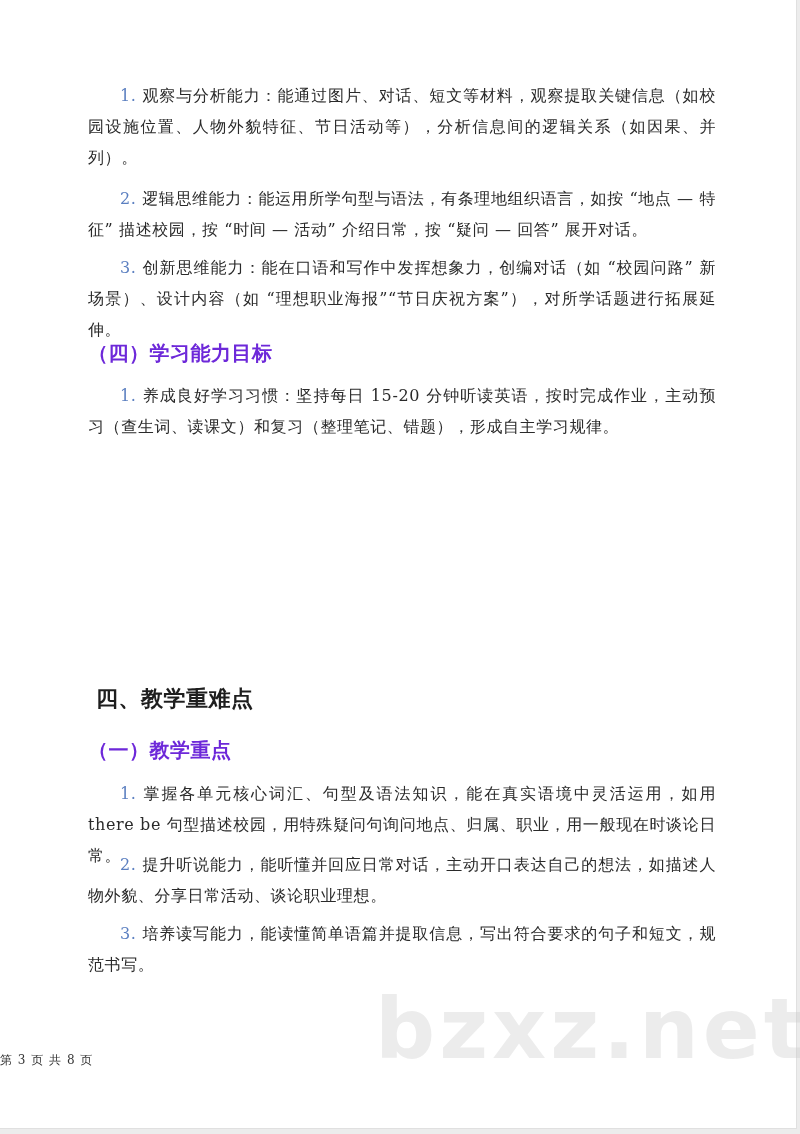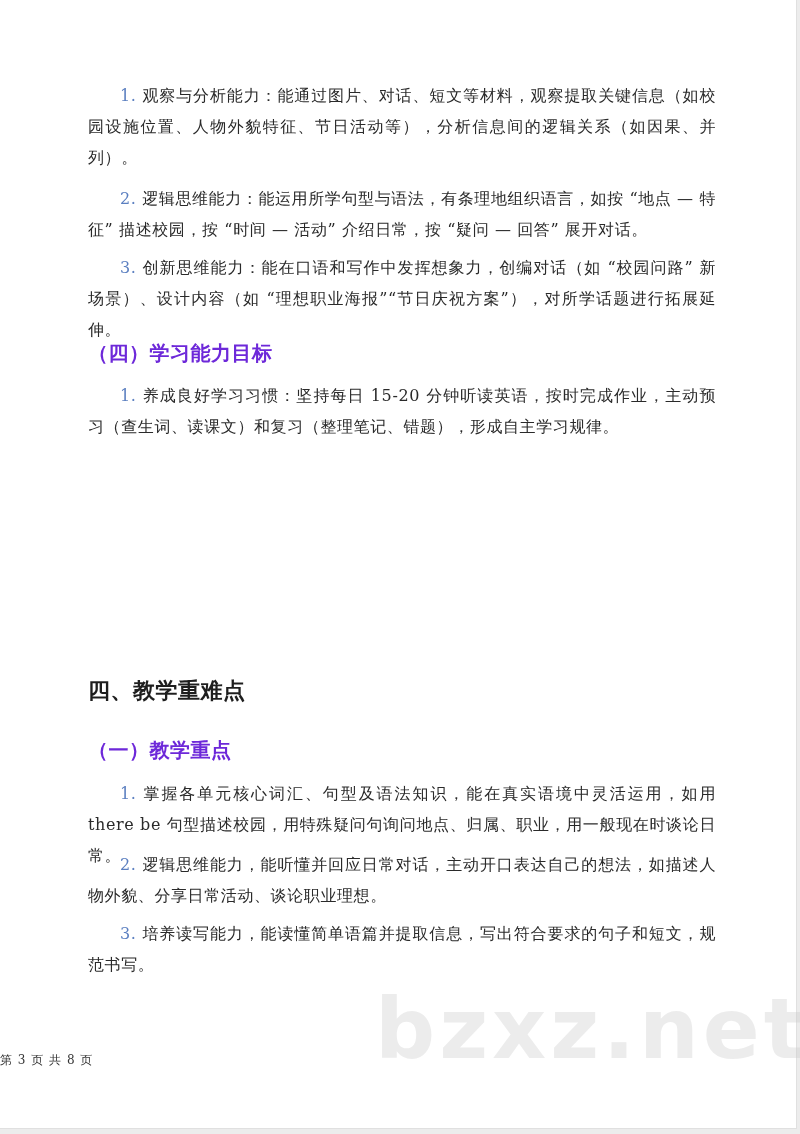--- a/index.html
+++ b/index.html
@@ -15,21 +15,21 @@
       position: absolute; left: 88px; width: 628px; font-size: 16px; line-height: 31px;
       color: #2a2a2a; text-indent: 32px; text-align: justify; letter-spacing: 0.6px; margin: 0;
     }
     .num { color: #5b7fc0; }
     .h2 {
       position: absolute; left: 88px; font-family: "DejaVu Sans", "Liberation Sans", sans-serif;
       font-size: 20px; font-weight: bold; color: #6d28d9; margin: 0; letter-spacing: 0.5px;
     }
     .h1 {
       position: absolute; left: 88px; font-family: "DejaVu Sans", "Liberation Sans", sans-serif;
-      font-size: 22px; font-weight: bold; color: #1e1e1e; margin: 0; letter-spacing: 0.5px;
+      font-size: 22px; font-weight: bold; color: #1e1e1e; margin: 8px; letter-spacing: 0.5px;
     }
     .footer {
       position: absolute; left: 0; width: 796px; top: 1052px; text-align: left;
       font-size: 12px; color: #333; letter-spacing: 1px;
     }
     .watermark {
       position: absolute; left: 375px; top: 980px; font-family: "DejaVu Sans", "Liberation Sans", sans-serif;
       font-size: 84px; font-weight: bold; color: rgba(200,200,200,0.35); letter-spacing: 4px; pointer-events: none;
     }
   </style>
@@ -44,19 +44,19 @@
 
   <h3 class="h2" style="top:340px">（四）学习能力目标</h3>
 
   <p class="para" style="top:380px"><span class="num">1.</span> <span>养成良好学习习惯：坚持每日 15-20 分钟听读英语，按时完成作业，主动预习（查生词、读课文）和复习（整理笔记、错题），形成自主学习规律。</span></p>
 
   <h2 class="h1" style="top:676px">四、教学重难点</h2>
 
   <h3 class="h2" style="top:737px">（一）教学重点</h3>
 
   <p class="para" style="top:778px"><span class="num">1.</span> <span>掌握各单元核心词汇、句型及语法知识，能在真实语境中灵活运用，如用 there be 句型描述校园，用特殊疑问句询问地点、归属、职业，用一般现在时谈论日常。</span></p>
-  <p class="para" style="top:849px"><span class="num">2.</span> <span>逻辑思维能力，能听懂并回应日常对话，主动开口表达自己的想法，如描述人物外貌、分享日常活动、谈论职业理想。</span></p>
+  <p class="para" style="top:849px"><span class="num">2.</span> <span>提升听说能力，能听懂并回应日常对话，主动开口表达自己的想法，如描述人物外貌、分享日常活动、谈论职业理想。</span></p>
   <p class="para" style="top:918px"><span class="num">3.</span> <span>培养读写能力，能读懂简单语篇并提取信息，写出符合要求的句子和短文，规范书写。</span></p>
 
   <div class="watermark">bzxz.net</div>
 
   <div class="footer">第 3 页 共 8 页</div>
 </div>
 
 </body></html>

